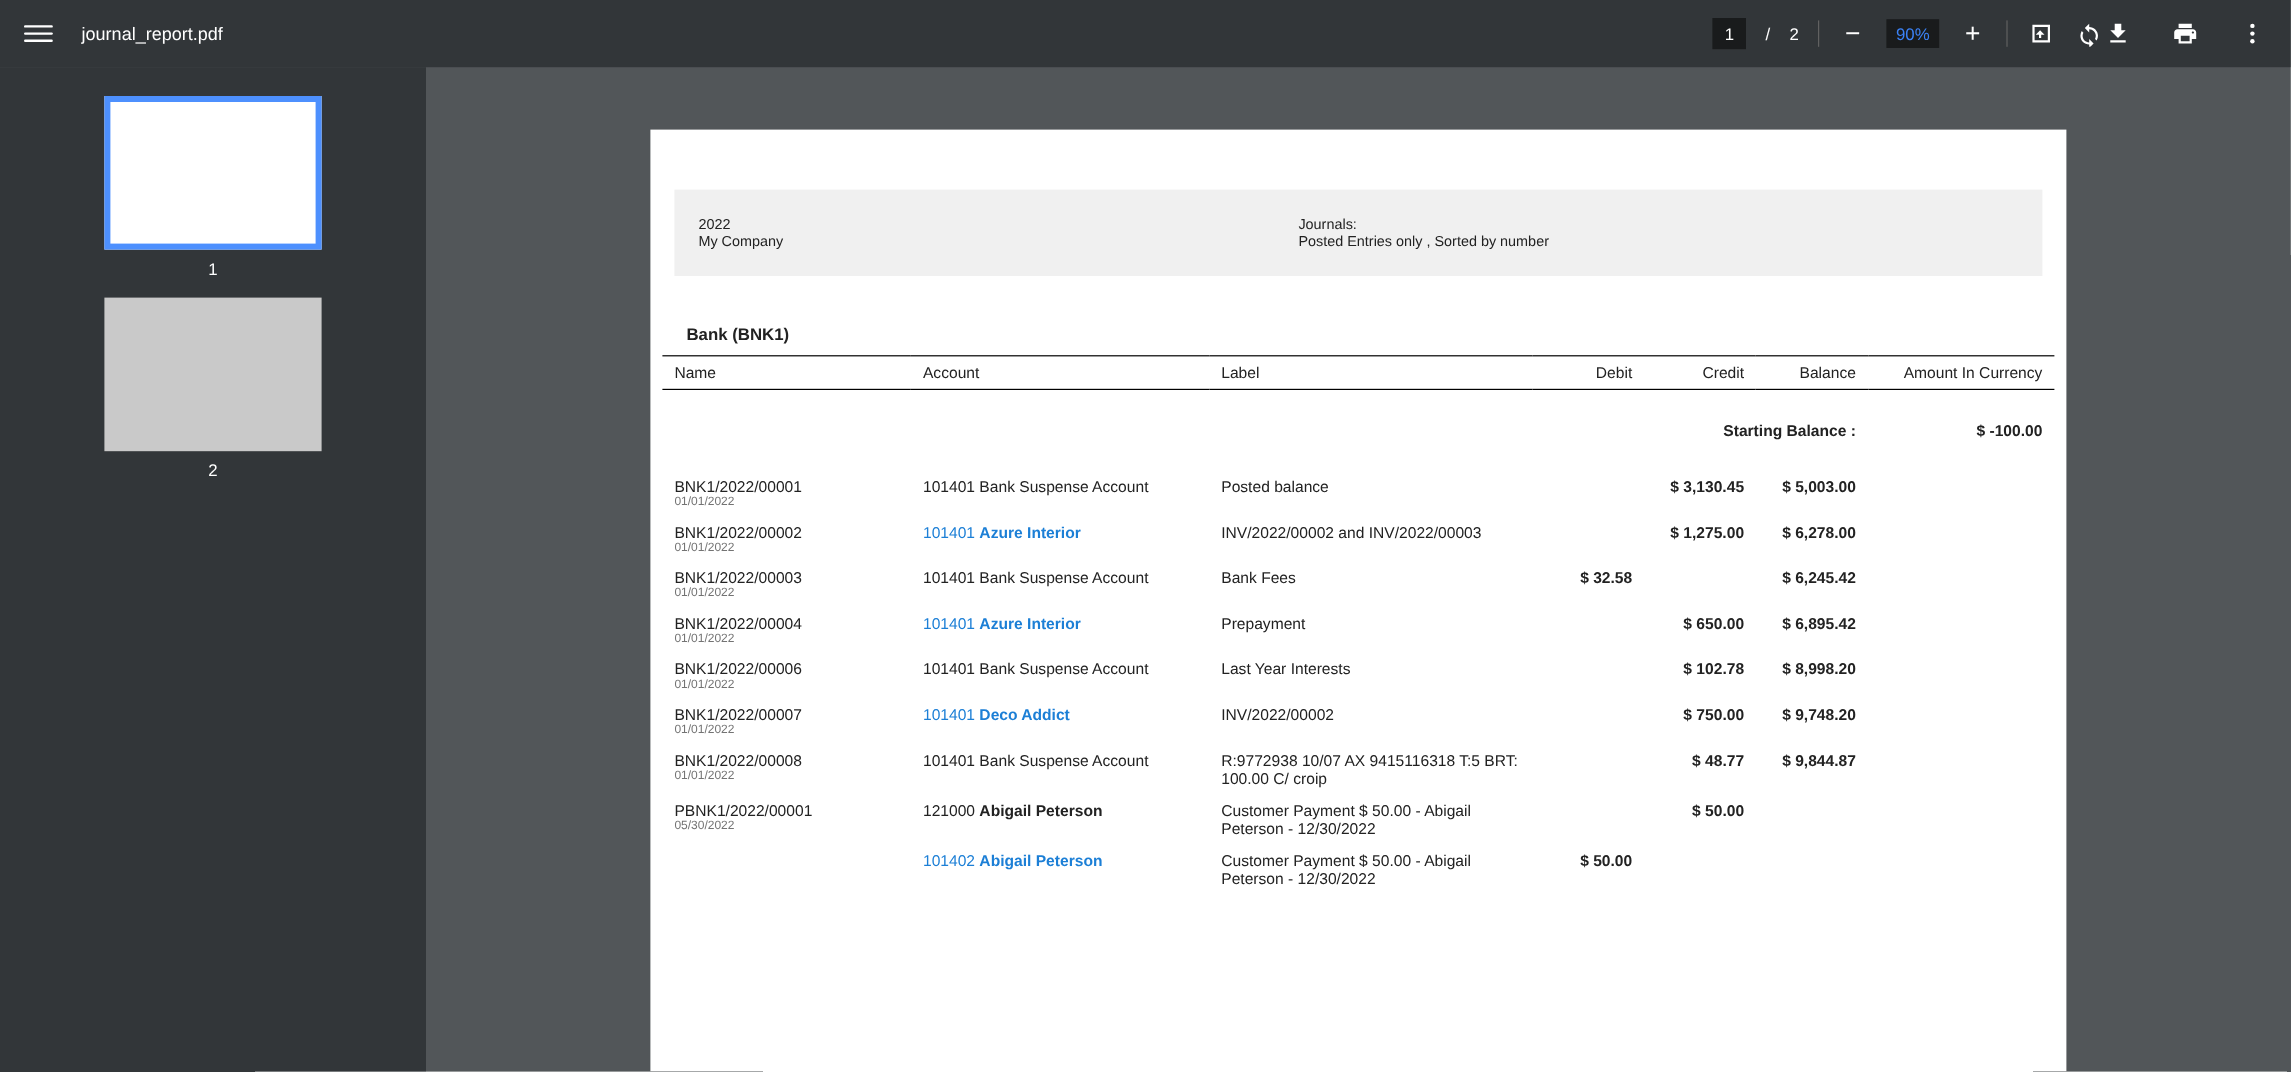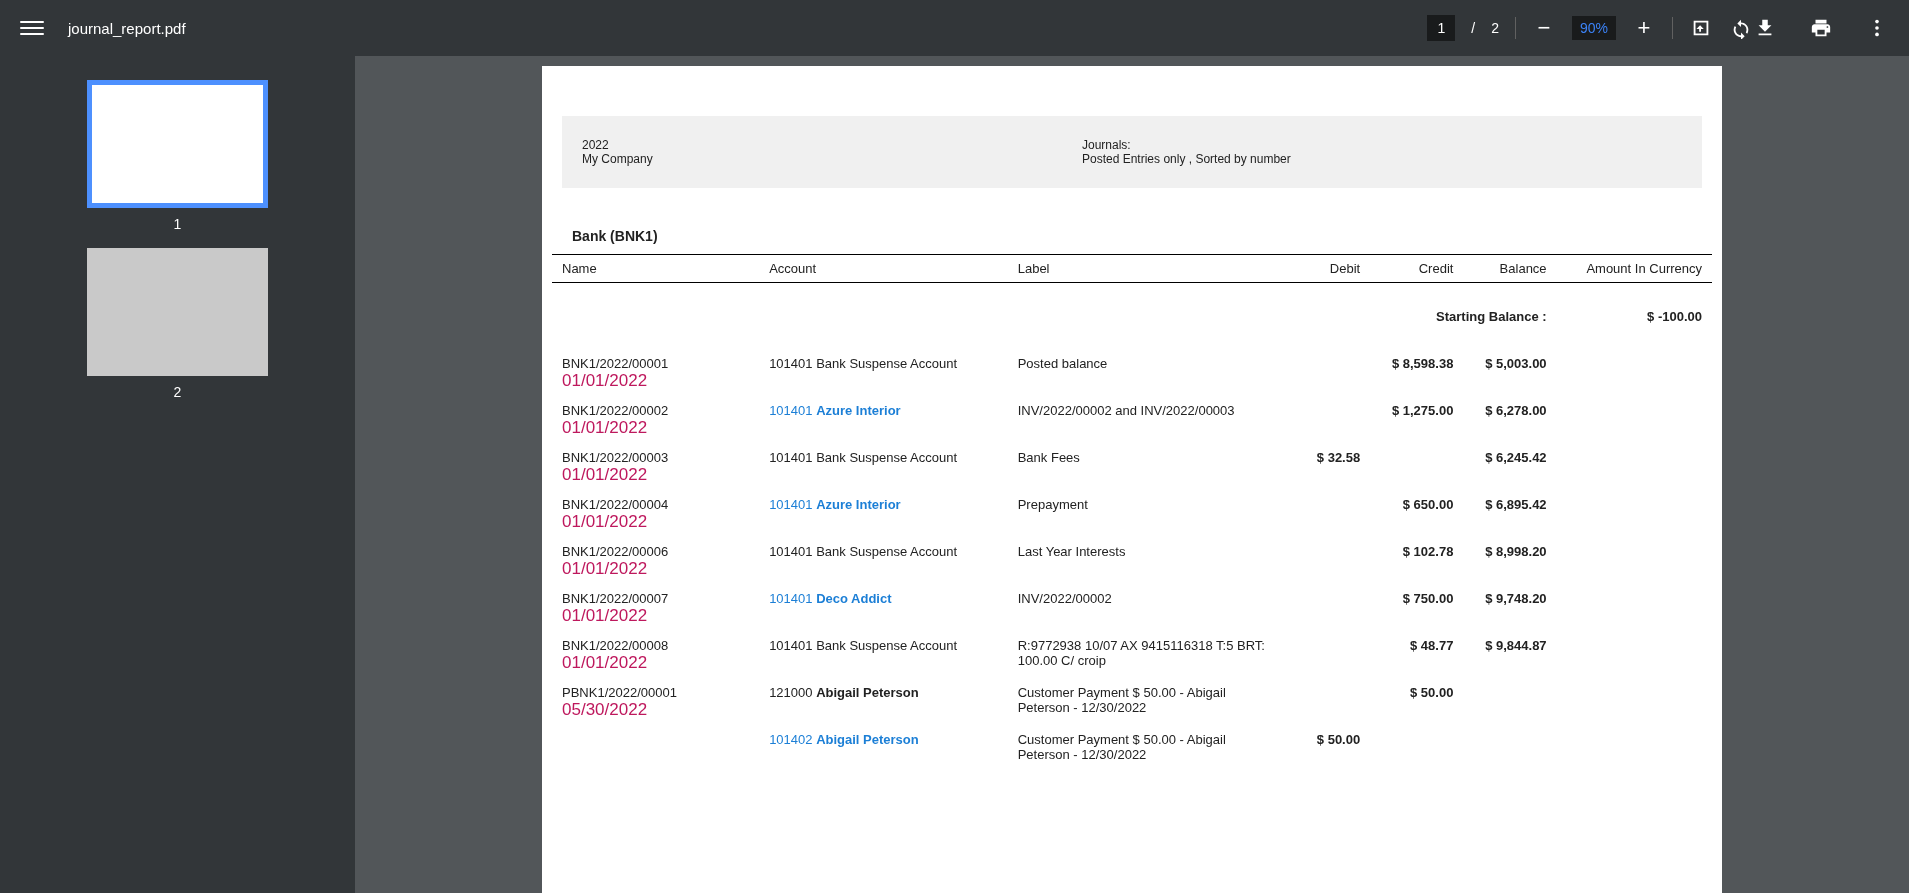--- a/index.html
+++ b/index.html
@@ -48,21 +48,21 @@
 .thumb-page {
   width: 181px;
   height: 128px;
   background: #fff;
   border: 5px solid transparent;
 }
 .thumb.active .thumb-page { border-color: #4d90fe; }
 .thumb.inactive .thumb-page { background: #c9c9c9; }
 .thumb-label { color: #fff; font-size: 14px; }
 
-.viewer { flex: 1; overflow-y: auto; display: flex; justify-content: center; padding-top: 10px; position: relative; }
+.viewer { flex: 1; overflow-y: auto; display: flex; justify-content: center; padding-top: 10px; position: relative; margin-top: 42px; }
 .viewer::-webkit-scrollbar { width: 15px; }
 .viewer::-webkit-scrollbar-track { background: #424242; }
 .viewer::-webkit-scrollbar-thumb { background: #757575; }
 .page {
   width: 1180px;
   background: #fff;
   color: #222;
   padding: 0;
   font-size: 13px;
 }
@@ -76,21 +76,21 @@
 }
 .header-left { flex: 1; }
 .header-right { flex: 1.2; }
 .section-title { font-weight: bold; font-size: 14px; padding: 0 30px 10px 30px; }
 
 .table { width: calc(100% - 20px); margin: 0 10px; border-collapse: collapse; }
 .table th { text-align: left; border-top: 1px solid #000; border-bottom: 1px solid #000; padding: 6px 10px; font-weight: normal; font-size: 13px; }
 .table th.num { text-align: right; }
 .table td { padding: 6px 10px; vertical-align: top; font-size: 13px; }
 .table td.num { text-align: right; white-space: nowrap; font-weight: bold; }
-.date-sub { display: block; font-weight: normal; color: #be185d; font-size: 17px; }
+.date-sub { display: block; font-weight: normal; color: #737373; font-size: 10px; }
 .link { color: #1c7fd6; }
 .bold { font-weight: bold; }
 .starting-row td { padding-top: 26px; padding-bottom: 26px; }
 .starting-label { text-align: right; font-weight: bold; }
 .col-name { width: 200px; }
 .col-account { width: 240px; }
 .col-label { width: 260px; }
 .col-debit { width: 90px; }
 .col-credit { width: 90px; }
 .col-balance { width: 90px; }
@@ -196,21 +196,21 @@
               <td></td>
               <td></td>
             <td class="starting-label" colspan="2">Starting Balance :</td>
             <td class="num">$ -100.00</td>
           </tr>
         <tr>
               <td>BNK1/2022/00001<span class="date-sub">01/01/2022</span></td>
               <td><span>101401 </span><span>Bank Suspense Account</span></td>
               <td>Posted balance</td>
               <td class="num"></td>
-              <td class="num">$ 8,598.38</td>
+              <td class="num">$ 3,130.45</td>
               <td class="num">$ 5,003.00</td>
               <td class="num"></td>
             </tr>
             <tr>
               <td>BNK1/2022/00002<span class="date-sub">01/01/2022</span></td>
               <td><span class="link">101401 </span><span class="link bold">Azure Interior</span></td>
               <td>INV/2022/00002 and INV/2022/00003</td>
               <td class="num"></td>
               <td class="num">$ 1,275.00</td>
               <td class="num">$ 6,278.00</td>

